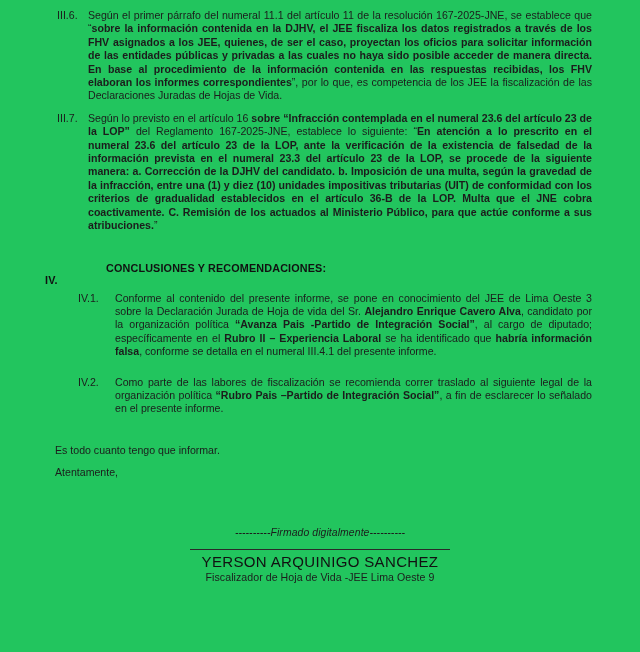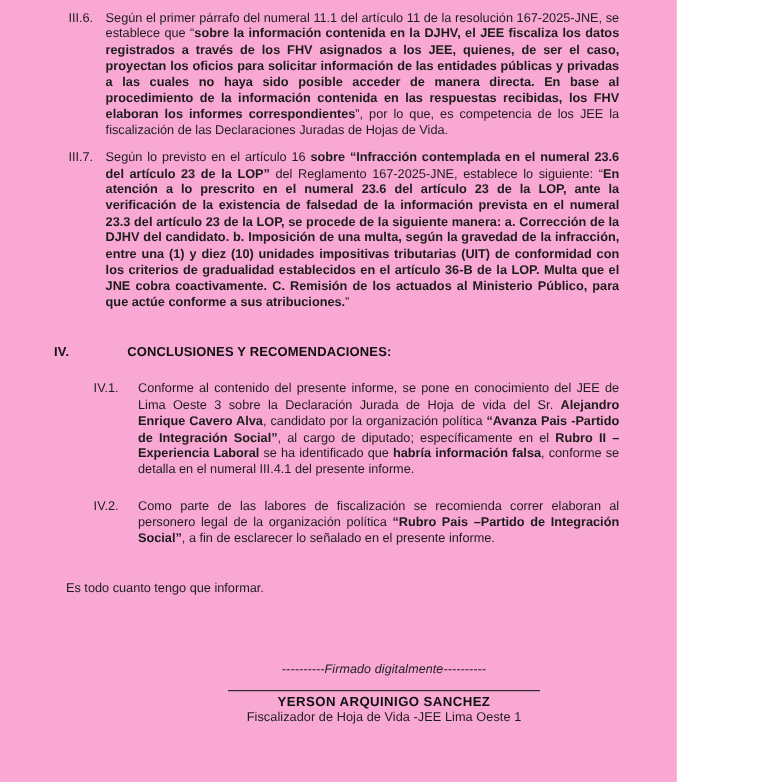--- a/index.html
+++ b/index.html
@@ -11,24 +11,24 @@
   body {
     width: 640px;
     height: 652px;
     font-family: "Liberation Sans", sans-serif;
     color: #1a1a1a;
     -webkit-font-smoothing: antialiased;
   }
 
   .page {
     position: relative;
-    width: 564px;
+    width: 640px;
     height: 652px;
     box-sizing: border-box;
-    background: #f9a8d4;
+    background: #22c55e;
     overflow: hidden;
   }
 
   
   .clause {
     position: relative;
     font-size: 10.6px;
     line-height: 13.4px;
     text-align: justify;
     color: #1c1c1c;
@@ -70,21 +70,21 @@
     margin-left: 45px;
     font-size: 10.8px;
     line-height: 14px;
     font-weight: bold;
     letter-spacing: 0.15px;
     color: #111111;
   }
   .section-head .sec-num {
     position: absolute;
     left: 0;
-    top: 0;
+    top: 12px;
   }
   .section-head .sec-title {
     display: block;
     padding-left: 61px;
   }
 
   
   .plain {
     margin-left: 55px;
     margin-right: 48px;
@@ -105,22 +105,22 @@
     color: #1c1c1c;
     letter-spacing: 0.1px;
   }
   .sign-rule {
     width: 260px;
     height: 0;
     margin: 0 auto;
     border-top: 1px solid #2a2a2a;
   }
   .sign-name {
-    font-size: 11px;
-    font-weight: bold;
+    font-size: 15px;
+    font-weight: normal;
     letter-spacing: 0.35px;
     color: #111111;
   }
   .sign-role {
     font-size: 10.6px;
     color: #1c1c1c;
     letter-spacing: 0.05px;
   }
 
   
@@ -158,33 +158,34 @@
 
   <div class="clause clause-iv">
     <span class="num">IV.1.</span>
     <span class="body"><span>Conforme al contenido del presente informe, se pone en conocimiento del JEE de Lima Oeste 3 sobre la Declaración Jurada de Hoja de vida del Sr. </span><span class="b">Alejandro Enrique Cavero Alva</span><span>, candidato por la organización política </span><span class="b">“Avanza Pais -Partido de Integración Social”</span><span>, al cargo de diputado; específicamente en el </span><span class="b">Rubro II – Experiencia Laboral</span><span> se ha identificado que </span><span class="b">habría información falsa</span><span>, conforme se detalla en el numeral III.4.1 del presente informe.</span></span>
   </div>
 
   <div class="gap-md"></div>
 
   <div class="clause clause-iv">
     <span class="num">IV.2.</span>
-    <span class="body"><span>Como parte de las labores de fiscalización se recomienda correr elaboran al personero legal de la organización política </span><span class="b">“Rubro Pais –Partido de Integración Social”</span><span>, a fin de esclarecer lo señalado en el presente informe.</span></span>
+    <span class="body"><span>Como parte de las labores de fiscalización se recomienda correr traslado al siguiente legal de la organización política </span><span class="b">“Rubro Pais –Partido de Integración Social”</span><span>, a fin de esclarecer lo señalado en el presente informe.</span></span>
   </div>
 
   <div class="gap-lg"></div>
 
   <div class="plain">Es todo cuanto tengo que informar.</div>
   <div style="height:9px"></div>
+  <div class="plain">Atentamente,</div>
 
   <div style="height:47px"></div>
 
   <div class="sign-block">
     <div class="sign-digital">----------Firmado digitalmente----------</div>
     <div style="height:11px"></div>
     <div class="sign-rule"></div>
     <div style="height:3px"></div>
     <div class="sign-name">YERSON ARQUINIGO SANCHEZ</div>
     <div style="height:1px"></div>
-    <div class="sign-role">Fiscalizador de Hoja de Vida -JEE Lima Oeste 1</div>
+    <div class="sign-role">Fiscalizador de Hoja de Vida -JEE Lima Oeste 9</div>
   </div>
 
 </div>
 
 </body></html>

